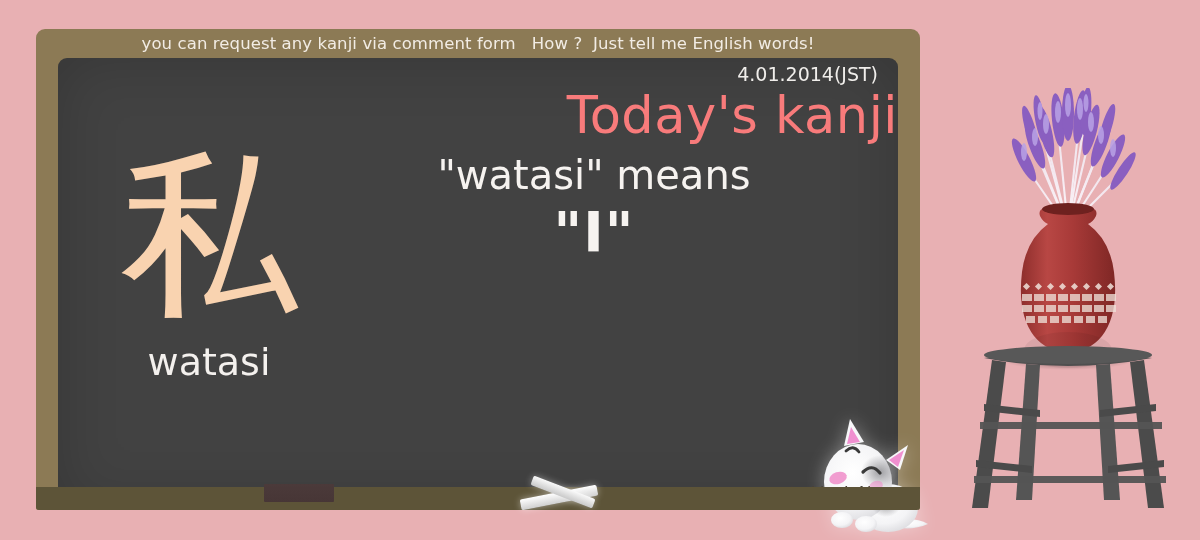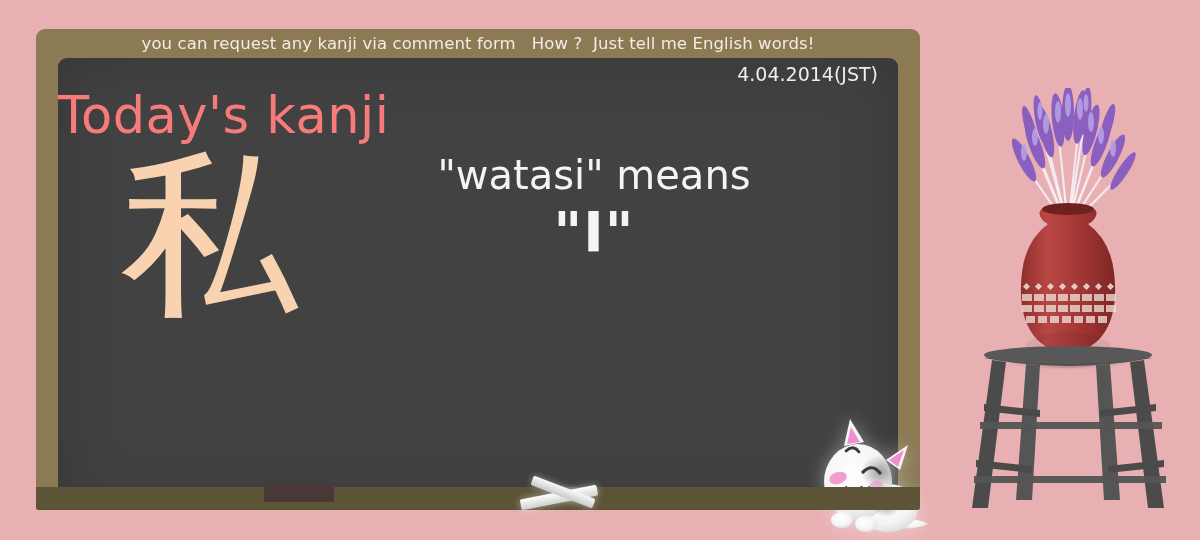--- a/index.html
+++ b/index.html
@@ -28,21 +28,21 @@
     position:absolute;left:22px;top:29px;width:840px;height:452px;
     background:#424242;border-radius:9px;
     box-shadow:inset 0 0 60px rgba(0,0,0,.18);
   }
 
   
   #board-date{
     position:absolute;right:20px;top:5px;color:#f0eeeb;font-size:19px;
   }
   #board-title{
-    position:absolute;left:0;top:28px;width:100%;text-align:left;
+    position:absolute;left:0;top:28px;width:100%;text-align:right;
     color:#f87b7b;font-size:51px;font-weight:400;letter-spacing:.5px;
   }
   #kanji-glyph{
     position:absolute;left:36px;top:88px;width:230px;text-align:center;
     color:#f9d3b0;font-size:178px;line-height:1;
     font-family:"DejaVu Sans","Liberation Sans",sans-serif;
   }
   #kanji-reading{
     position:absolute;left:36px;top:282px;width:230px;text-align:center;
     color:#f4f1ee;font-size:38px;
@@ -87,26 +87,27 @@
 </style>
 </head>
 <body class="nosel">
 
 <div id="blackboard-frame">
 
   <div id="board-banner">you can request any kanji via comment form   How ?  Just tell me English words!</div>
 
   <div id="board-surface">
 
-    <div id="board-date">4.04.2014(JST)</div>
+    <div id="board-date">4.01.2014(JST)</div>
 
     <div id="board-title">Today's kanji</div>
 
     <div id="kanji-glyph">私</div>
 
+    <div id="kanji-reading">watasi</div>
 
     <div id="meaning-block">
       <div id="meaning-line1">"watasi" means</div>
       <div id="meaning-word">"I"</div>
     </div>
 
     <svg id="cat" viewBox="0 0 118 124">
       <defs>
         <radialGradient id="catBody" cx="42%" cy="38%" r="72%">
           <stop offset="0%" stop-color="#ffffff"></stop>

